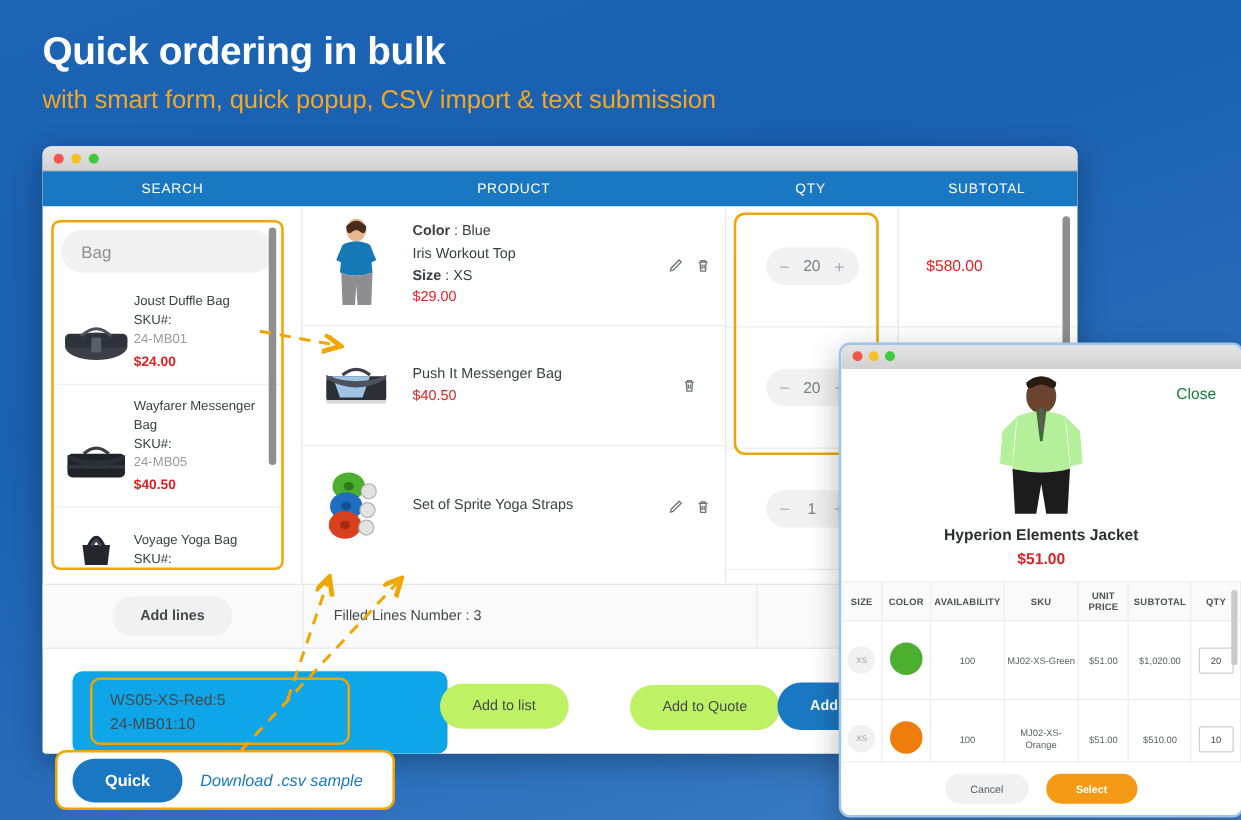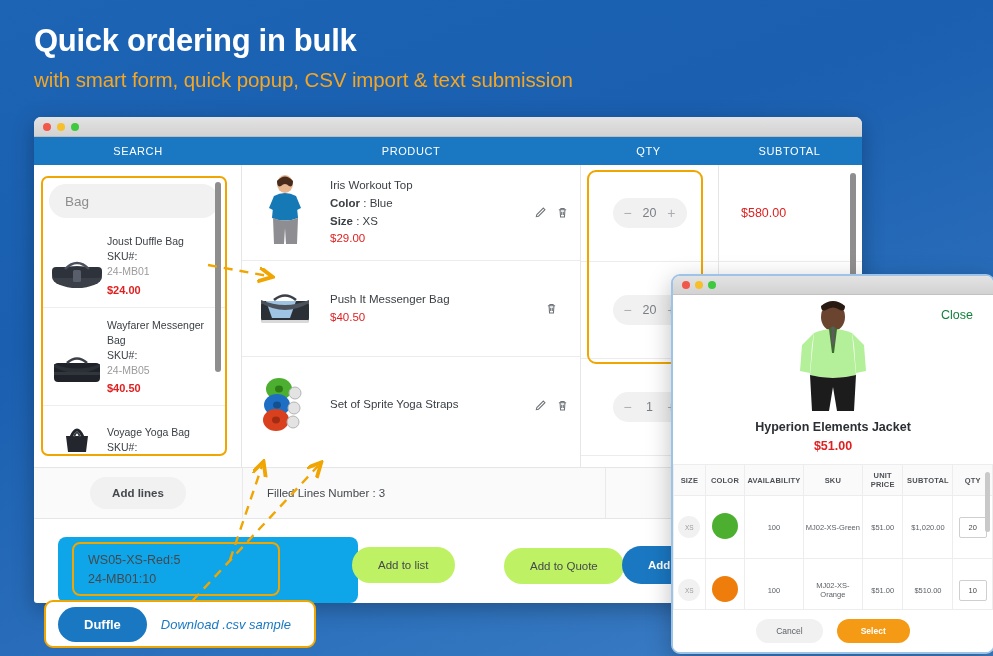--- a/index.html
+++ b/index.html
@@ -231,22 +231,22 @@
           <svg width="52" height="78" viewBox="0 0 52 78">
             <ellipse cx="26" cy="10" rx="8" ry="9" fill="#e8b68f"></ellipse>
             <path d="M18 7 Q26 -2 34 7 Q34 14 30 12 Q26 8 22 12 Q18 14 18 7Z" fill="#4a2c1c"></path>
             <path d="M15 22 Q26 16 37 22 L39 44 Q26 49 13 44 Z" fill="#1579b5"></path>
             <path d="M15 22 L10 34 L14 36 L17 26Z" fill="#1579b5"></path>
             <path d="M37 22 L42 34 L38 36 L35 26Z" fill="#1579b5"></path>
             <path d="M14 44 Q26 49 39 44 L38 70 L27 70 L26 54 L25 70 L15 70Z" fill="#8e8e92"></path>
           </svg>
         </div>
         <div class="p-info">
+          <div><b>Color</b> : <span>Blue</span></div>
           <div>Iris Workout Top</div>
-          <div><b>Color</b> : <span>Blue</span></div>
           <div><b>Size</b> : <span>XS</span></div>
           <div class="price">$29.00</div>
         </div>
         <div class="p-acts">
           <span>
             <svg class="ic" viewBox="0 0 16 16" fill="none" stroke="#6f7479" stroke-width="1.3">
               <path d="M11.5 2.5l2 2-8 8-2.6.6.6-2.6z"></path>
             </svg>
           </span>
           <span>
@@ -363,21 +363,21 @@
       </div>
     </div>
     <div class="btn btn-grey addtolist">Add to list</div>
     <div class="btn btn-grey addquote">Add to Quote</div>
     <div class="btn btn-blue addcart">Add to cart</div>
   </div>
 
 </div>
 
 <div class="uploadwrap">
-  <div class="upload-btn">Duffle</div>
+  <div class="upload-btn">Quick</div>
   <div class="dl-link">Download .csv sample</div>
 </div>
 
 <div class="pop">
   <div class="pop-title">
     <span class="dot d-red"></span>
     <span class="dot d-yellow"></span>
     <span class="dot d-green"></span>
   </div>
 

